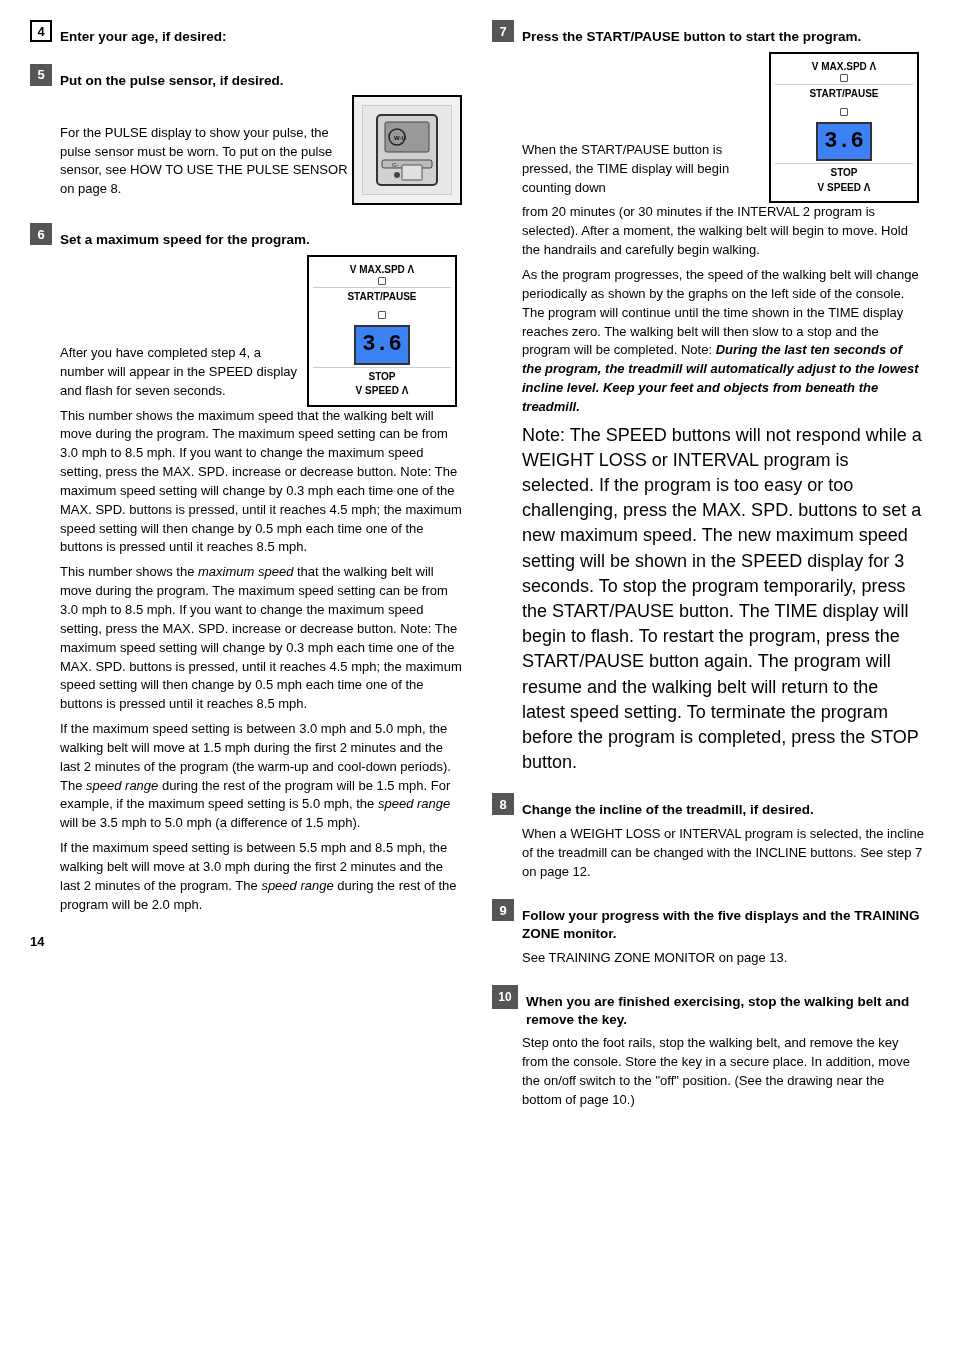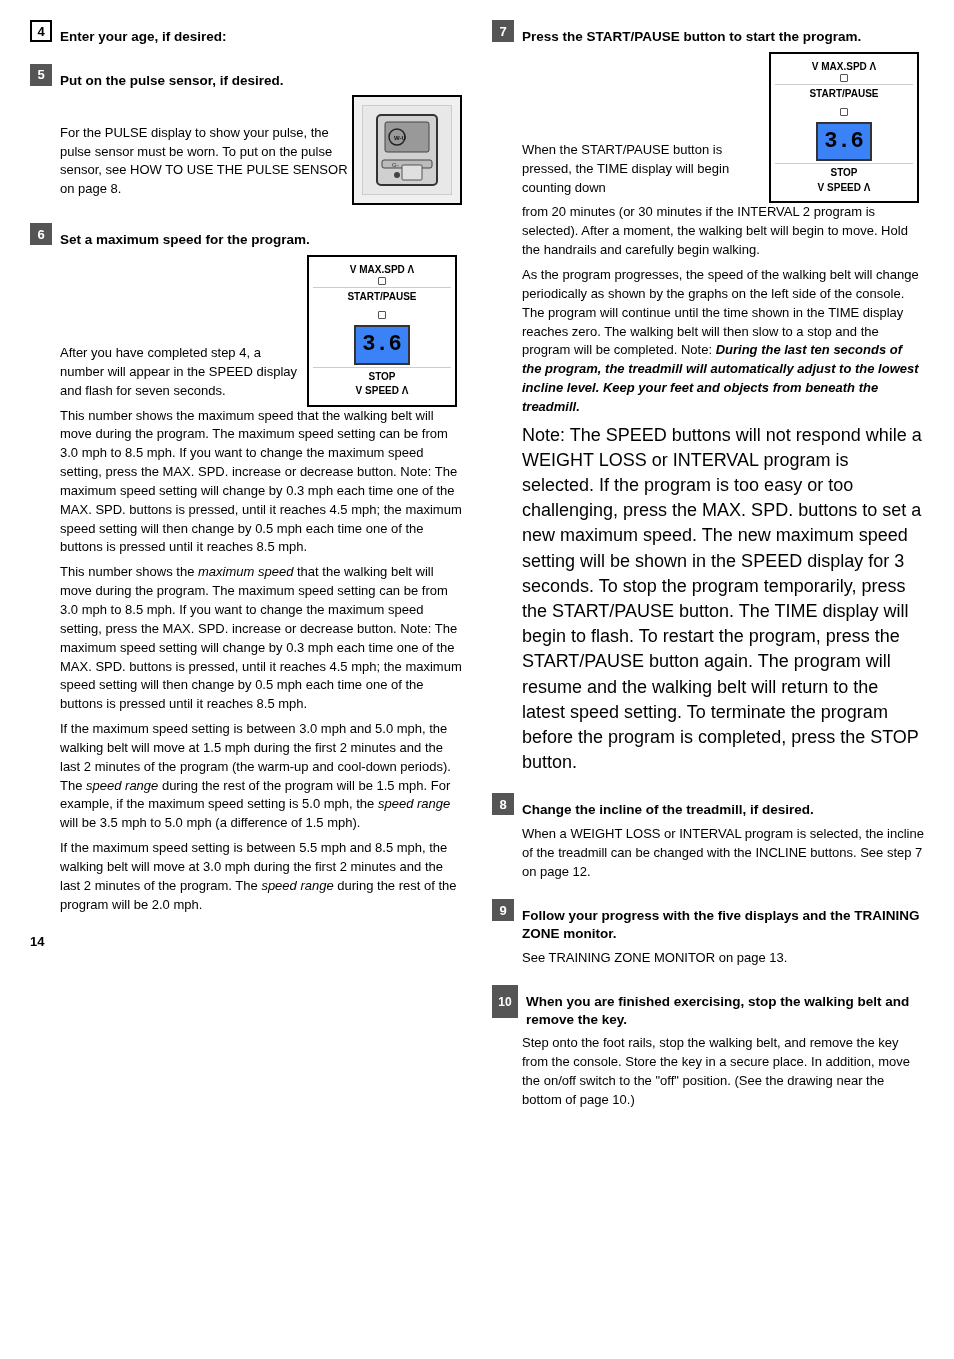--- a/index.html
+++ b/index.html
@@ -278,21 +278,21 @@
         <span class="step-number filled">9</span>
         <span class="step-title">Follow your progress with the five displays and the TRAINING ZONE monitor.</span>
       </div>
       <div class="step-body">
         <p>See TRAINING ZONE MONITOR on page 13.</p>
       </div>
     </div>
 
     <div class="step-block">
       <div class="step-header">
-        <span class="step-number filled" style="width:26px; height:33px; font-size:12px;">10</span>
+        <span class="step-number filled" style="width:26px; height:24px; font-size:12px;">10</span>
         <span class="step-title">When you are finished exercising, stop the walking belt and remove the key.</span>
       </div>
       <div class="step-body">
         <p>Step onto the foot rails, stop the walking belt, and remove the key from the console. Store the key in a secure place. In addition, move the on/off switch to the "off" position. (See the drawing near the bottom of page 10.)</p>
       </div>
     </div>
 
   </div>
 </div>
 

